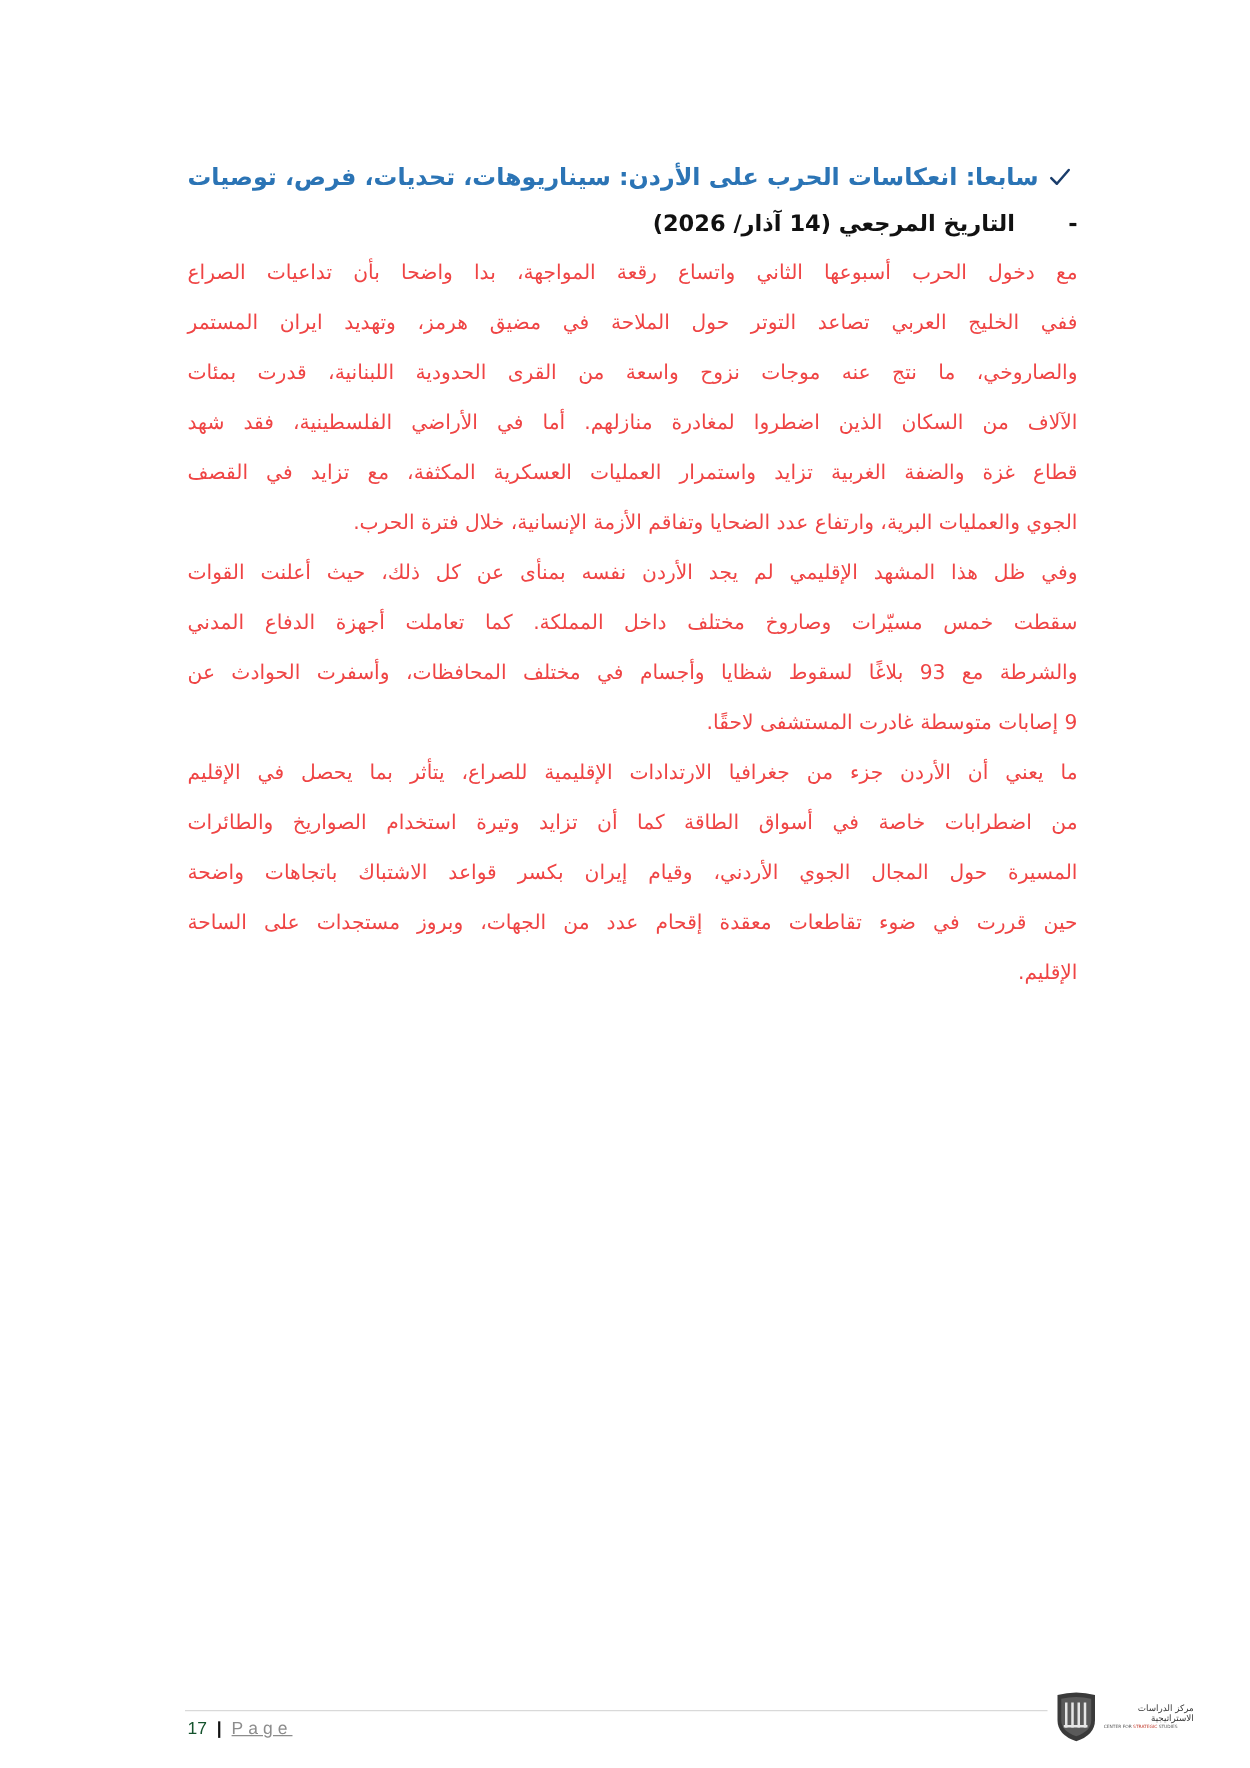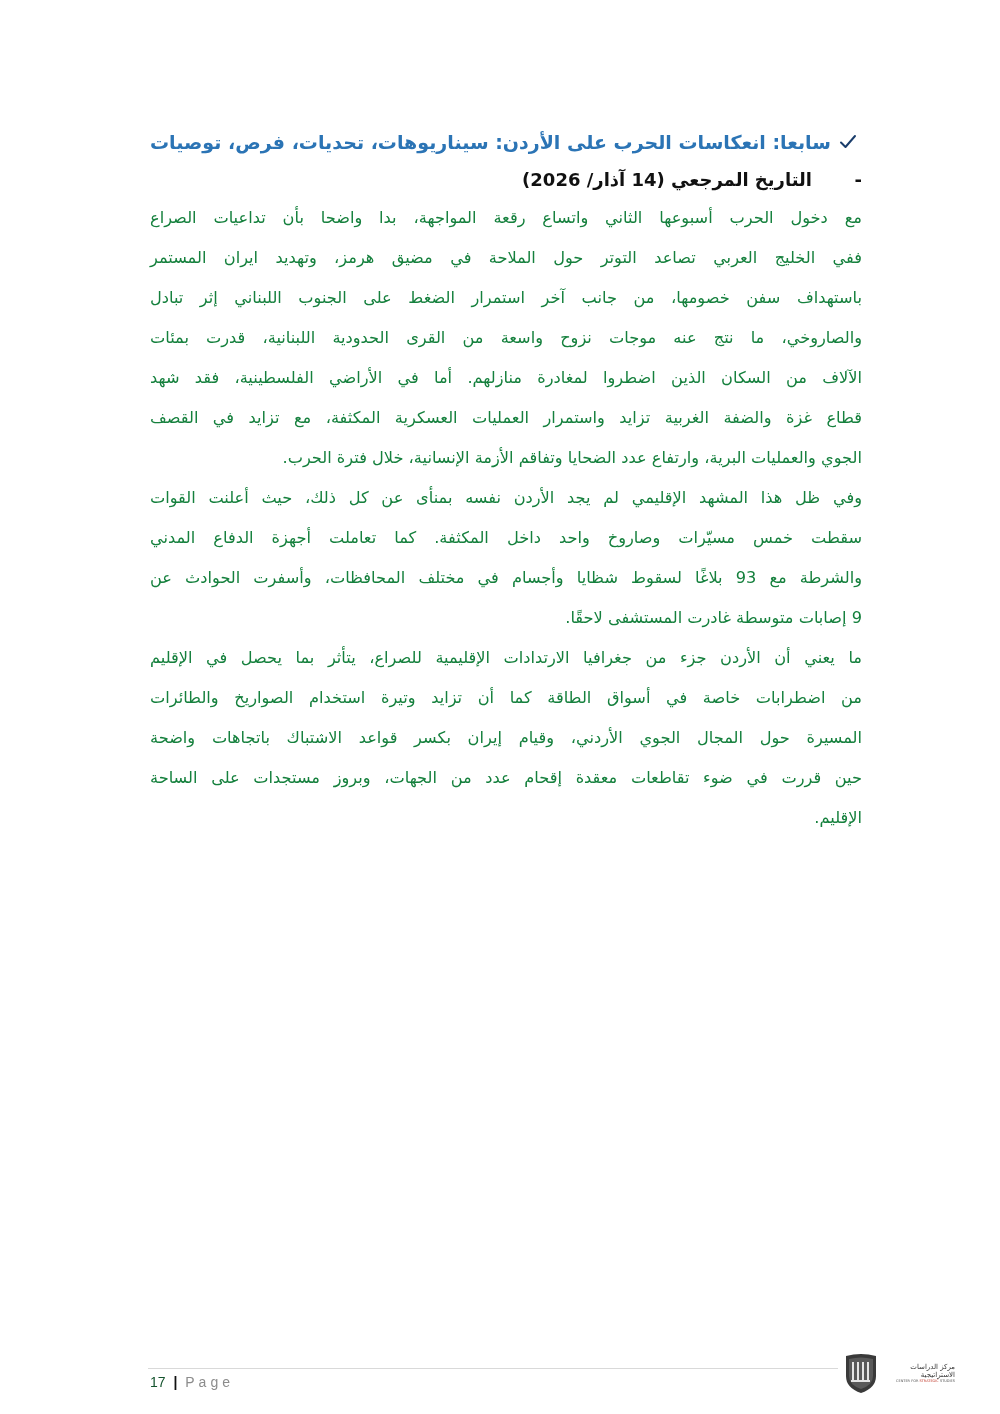--- a/index.html
+++ b/index.html
@@ -63,21 +63,21 @@
       text-align: right;
       margin-left: 24px;
       font-weight: bold;
     }
     .para {
       font-size: 16.2px;
       line-height: 40px;
       margin: 0;
       text-align: justify;
       text-align-last: right;
-      color: #15803d;
+      color: #ef4444;
     }
     .para .line {
       display: block;
       text-align: justify;
       text-align-last: justify;
       white-space: nowrap;
     }
     .para .line.last {
       text-align-last: right;
     }
@@ -103,38 +103,38 @@
       color: #14532d;
     }
     .page-num .bar {
       font-weight: bold;
       color: #111;
       margin: 0 4px;
     }
     .page-num .word {
       color: #8c8c8c;
       letter-spacing: 4px;
+      text-decoration: underline;
     }
     .logo {
       position: absolute;
       left: 843px;
       top: 1350px;
       width: 120px;
       height: 46px;
       display: flex;
       align-items: center;
     }
     .logo-shield {
       width: 36px;
       height: 42px;
     }
     .logo-text {
       margin-left: 4px;
       direction: rtl;
-      text-align: right;
       font-size: 7px;
       line-height: 8px;
       color: #333;
       width: 72px;
     }
     .logo-text .en {
       direction: ltr;
       font-size: 3.5px;
       line-height: 5px;
       color: #555;
@@ -157,30 +157,29 @@
     </div>
 
     <div class="sub-heading">
       <span class="dash">-</span>
       <span>التاريخ المرجعي (14 آذار/ 2026)</span>
     </div>
 
     <div class="para">
       <span class="line">مع دخول الحرب أسبوعها الثاني واتساع رقعة المواجهة، بدا واضحا بأن تداعيات الصراع</span>
       <span class="line">ففي الخليج العربي تصاعد التوتر حول الملاحة في مضيق هرمز، وتهديد ايران المستمر</span>
-      <span class="line">باستهداف سفن خصومها، من جانب آخر استمرار الضغط على الجنوب اللبناني إثر تبادل</span>
       <span class="line">والصاروخي، ما نتج عنه موجات نزوح واسعة من القرى الحدودية اللبنانية، قدرت بمئات</span>
       <span class="line">الآلاف من السكان الذين اضطروا لمغادرة منازلهم. أما في الأراضي الفلسطينية، فقد شهد</span>
       <span class="line">قطاع غزة والضفة الغربية تزايد واستمرار العمليات العسكرية المكثفة، مع تزايد في القصف</span>
       <span class="line last">الجوي والعمليات البرية، وارتفاع عدد الضحايا وتفاقم الأزمة الإنسانية، خلال فترة الحرب.</span>
     </div>
 
     <div class="para">
       <span class="line">وفي ظل هذا المشهد الإقليمي لم يجد الأردن نفسه بمنأى عن كل ذلك، حيث أعلنت القوات</span>
-      <span class="line">سقطت خمس مسيّرات وصاروخ واحد داخل المكثفة. كما تعاملت أجهزة الدفاع المدني</span>
+      <span class="line">سقطت خمس مسيّرات وصاروخ مختلف داخل المملكة. كما تعاملت أجهزة الدفاع المدني</span>
       <span class="line">والشرطة مع 93 بلاغًا لسقوط شظايا وأجسام في مختلف المحافظات، وأسفرت الحوادث عن</span>
       <span class="line last">9 إصابات متوسطة غادرت المستشفى لاحقًا.</span>
     </div>
 
     <div class="para">
       <span class="line">ما يعني أن الأردن جزء من جغرافيا الارتدادات الإقليمية للصراع، يتأثر بما يحصل في الإقليم</span>
       <span class="line">من اضطرابات خاصة في أسواق الطاقة كما أن تزايد وتيرة استخدام الصواريخ والطائرات</span>
       <span class="line">المسيرة حول المجال الجوي الأردني، وقيام إيران بكسر قواعد الاشتباك باتجاهات واضحة</span>
       <span class="line">حين قررت في ضوء تقاطعات معقدة إقحام عدد من الجهات، وبروز مستجدات على الساحة</span>
       <span class="line last">الإقليم.</span>

